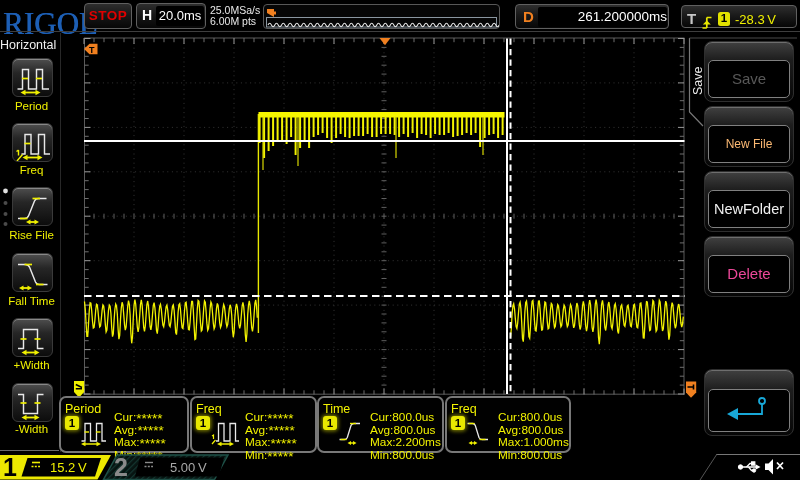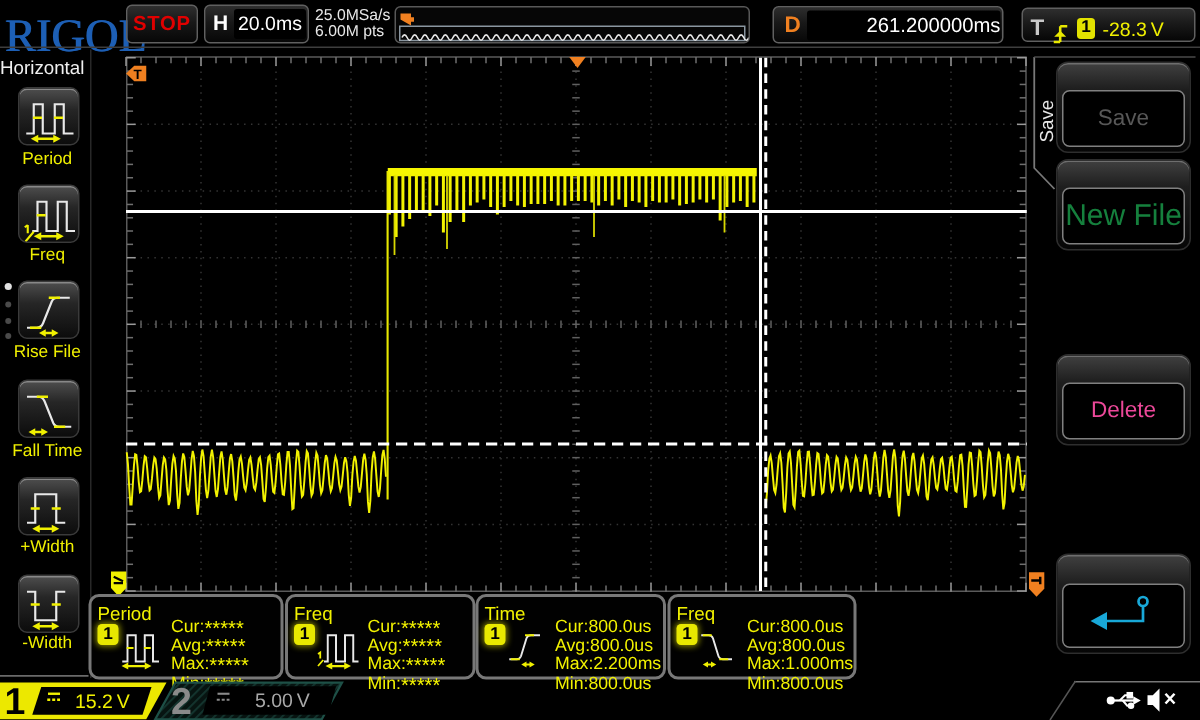--- a/index.html
+++ b/index.html
@@ -514,21 +514,24 @@
 <path d="M75.8,384.5 L82,387.5 M75.8,388.8 H82" stroke="#000" stroke-width="1.5" fill="none"></path>
 <polyline points="689.5,38 689.5,112 703,126" fill="none" stroke="#787878" stroke-width="1.2"></polyline>
 <line x1="689.5" y1="38" x2="797" y2="38" stroke="#4a4a4a" stroke-width="1"></line>
 </svg>
 
 <div class="abs" style="left:691px;top:95px;width:40px;color:#e8e8e8;font-size:12.5px;transform-origin:0 0;transform:rotate(-90deg)">Save</div>
 <div class="rbtn" style="top:41px;height:61px">
       <div class="rinner" style="height:38px;color:#585858;font-size:15px;line-height:36px">Save</div>
     </div>
 <div class="rbtn" style="top:106px;height:61px">
-      <div class="rinner" style="height:38px;color:#15803d;font-size:20px;line-height:36px">New File</div>
+      <div class="rinner" style="height:38px;color:#fdba74;font-size:12px;line-height:36px">New File</div>
+    </div>
+<div class="rbtn" style="top:171px;height:61px">
+      <div class="rinner" style="height:38px;color:#f0f0f0;font-size:14.5px;line-height:36px">NewFolder</div>
     </div>
 <div class="rbtn" style="top:236px;height:61px">
       <div class="rinner" style="height:38px;color:#ec4899;font-size:15px;line-height:36px">Delete</div>
     </div>
 <div class="rbtn" style="top:369px;height:67px">
       <div class="rinner" style="height:43px">
 <svg width="82" height="41">
           <circle cx="53" cy="11" r="3" fill="none" stroke="#18a8d8" stroke-width="1.8"></circle>
 <path d="M53,14 V24 H28" fill="none" stroke="#18a8d8" stroke-width="1.8"></path>
 <polygon points="18,24 29,18 29,30" fill="#18a8d8"></polygon>

